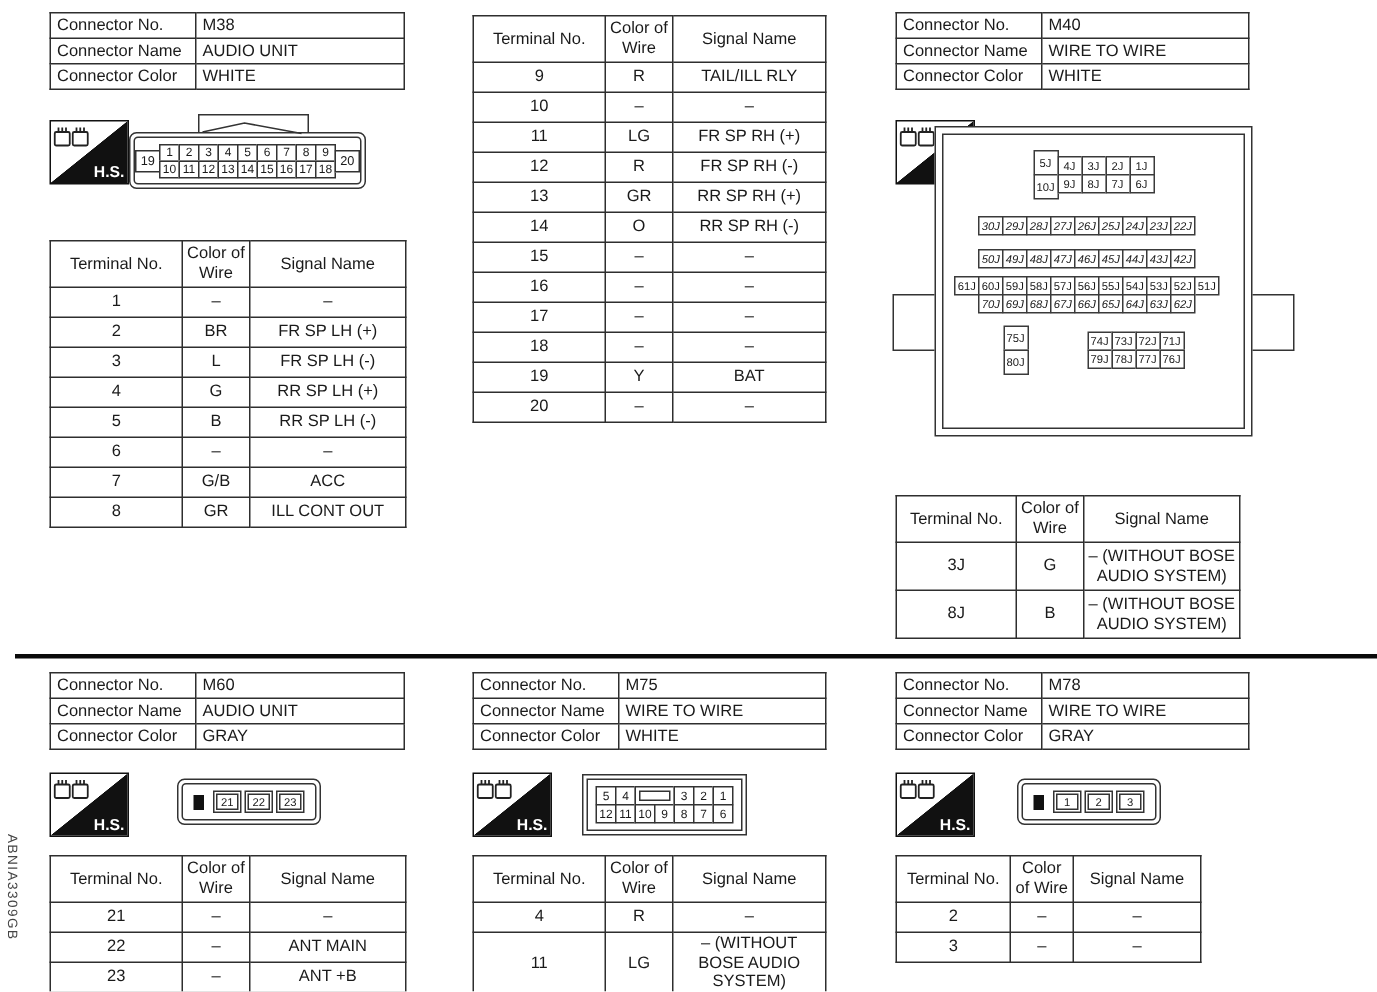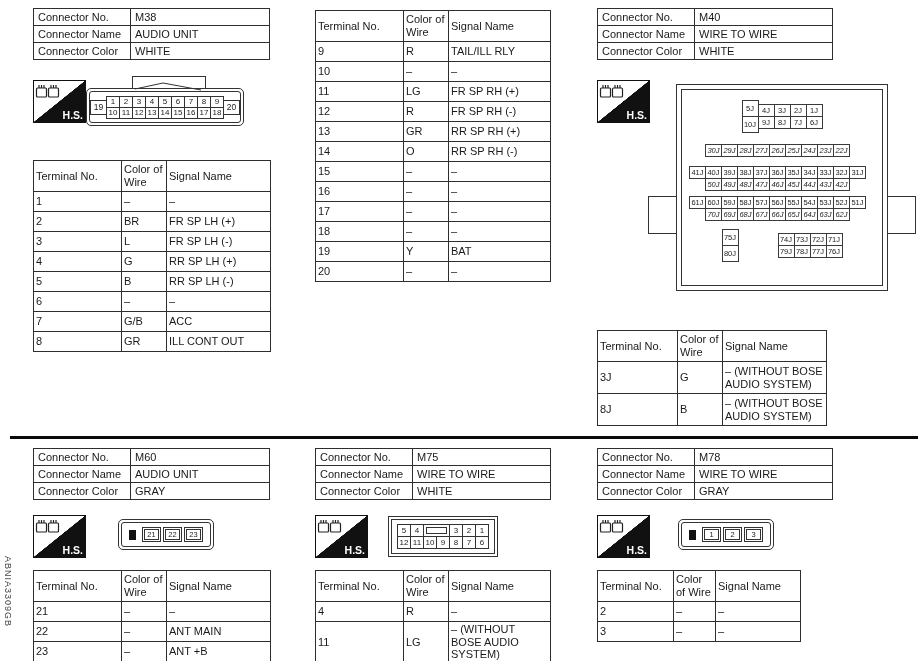--- a/index.html
+++ b/index.html
@@ -6,21 +6,21 @@
   #page{position:relative;width:918px;height:661px;background:#fff;overflow:hidden;
         font-family:"Liberation Sans", sans-serif;color:#1a1a1a;}
   .abs{position:absolute;}
 
   
   table.info{border-collapse:collapse;table-layout:fixed;font-size:11px;background:#fff;}
   table.info td{border:1px solid #2e2e2e;height:16px;padding:0 4px;white-space:nowrap;overflow:hidden;}
   table.info td.lbl{width:88px;margin-top:13px;}
 
   
-  table.term{border-collapse:collapse;table-layout:fixed;font-size:11px;text-align:left;background:#fff;}
+  table.term{border-collapse:collapse;table-layout:fixed;font-size:11px;text-align:center;background:#fff;}
   table.term th{border:1px solid #2e2e2e;font-weight:normal;height:30px;line-height:1.15;padding:0 2px;}
   table.term td{border:1px solid #2e2e2e;height:17px;padding:1px 2px;line-height:1.15;}
   table.term.tall td{height:29px;}
 
   
   .hs{width:53px;height:43px;border:1.5px solid #111;box-sizing:border-box;position:absolute;
       background:linear-gradient(to bottom right,#fff 49.4%,#111 50%);}
   .hs .hstxt{position:absolute;right:2px;bottom:1px;color:#fff;font-weight:bold;font-size:10.5px;}
   .hs svg{position:absolute;left:1px;top:1px;}
 
@@ -317,21 +317,21 @@
           <line x1="9" y1="3" x2="9" y2="6"></line>
         <rect x="13.5" y="6" width="10" height="9" rx="1"></rect>
           <line x1="16" y1="3" x2="16" y2="6"></line>
           <line x1="18.5" y1="3" x2="18.5" y2="6"></line>
           <line x1="21" y1="3" x2="21" y2="6"></line>
       </g>
     </svg>
     <span class="hstxt">H.S.</span>
   </div>
 
-  <div class="abs m40d" style="left:676px;top:84px">
+  <div class="abs m40d" style="left:623px;top:84px">
     <div class="sidetab" style="left:-28px"></div>
     <div class="sidetab" style="right:-28px"></div>
     <div class="m40body">
       <div class="m40inner">
         <div class="blockB b1">
           <div class="bigcol">
               <span class="pin40 big">5J</span>
               <span class="pin40 big">10J</span>
             </div>
           <div class="gridcol">
@@ -356,33 +356,20 @@
               <span class="pin40">28J</span>
               <span class="pin40">27J</span>
               <span class="pin40">26J</span>
               <span class="pin40">25J</span>
               <span class="pin40">24J</span>
               <span class="pin40">23J</span>
               <span class="pin40">22J</span>
             </div>
         </div>
         <div class="blockA b3">
-          <div class="prow">
-              <span class="pin40">41J</span>
-              <span class="pin40">40J</span>
-              <span class="pin40">39J</span>
-              <span class="pin40">38J</span>
-              <span class="pin40">37J</span>
-              <span class="pin40">36J</span>
-              <span class="pin40">35J</span>
-              <span class="pin40">34J</span>
-              <span class="pin40">33J</span>
-              <span class="pin40">32J</span>
-              <span class="pin40">31J</span>
-            </div>
           <div class="prow ind">
               <span class="pin40">50J</span>
               <span class="pin40">49J</span>
               <span class="pin40">48J</span>
               <span class="pin40">47J</span>
               <span class="pin40">46J</span>
               <span class="pin40">45J</span>
               <span class="pin40">44J</span>
               <span class="pin40">43J</span>
               <span class="pin40">42J</span>

